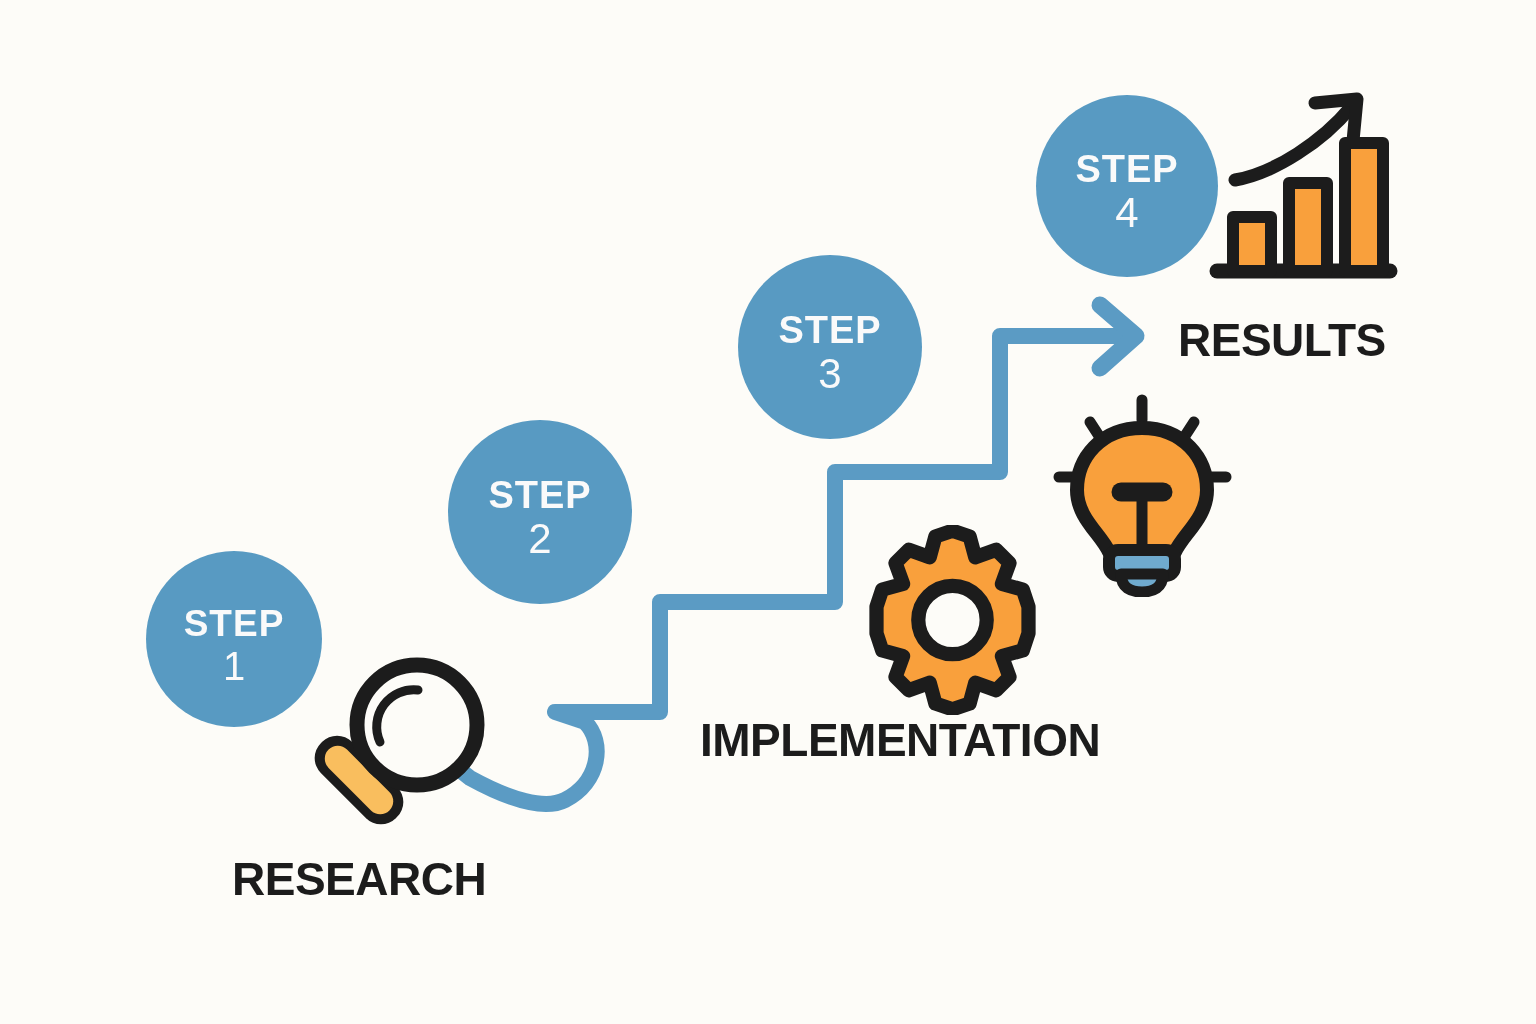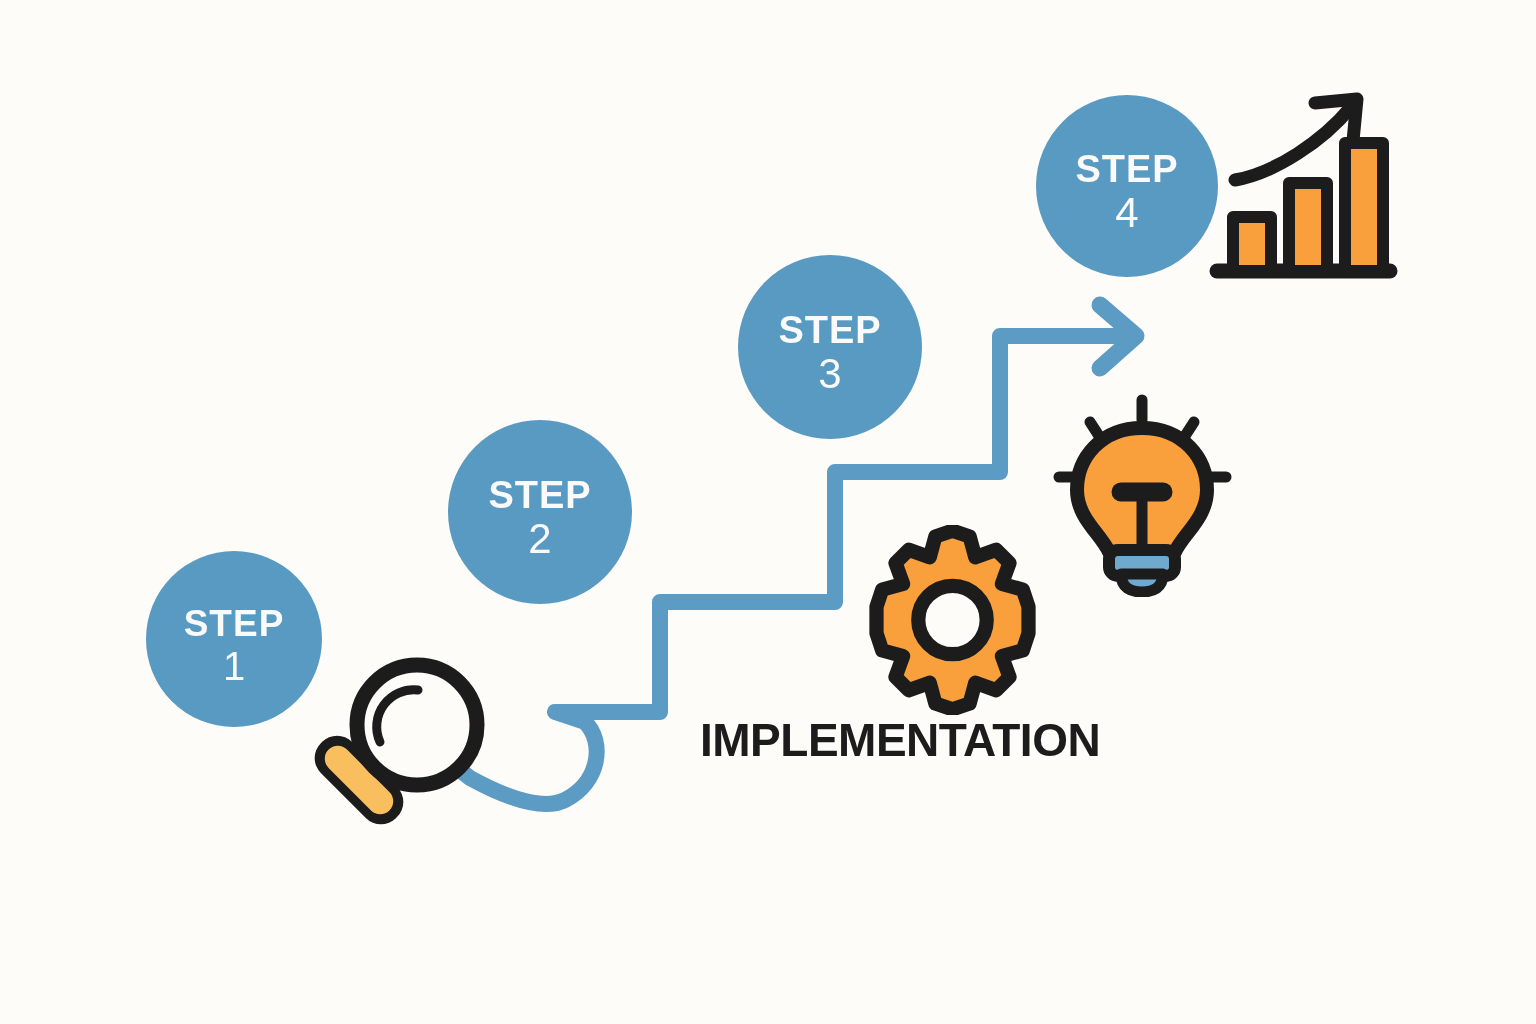--- a/index.html
+++ b/index.html
@@ -158,17 +158,19 @@
       <path d="M110 18 L152 14 L148 56" fill="none" stroke="#1C1C1C" stroke-width="13" stroke-linecap="round" stroke-linejoin="round"></path>
     </g>
 
     <line x1="12" y1="186" x2="185" y2="186" stroke="#1C1C1C" stroke-width="15" stroke-linecap="round"></line>
 
     <rect x="28" y="132" width="38" height="54" fill="#F9A03C" stroke="#1C1C1C" stroke-width="12" stroke-linejoin="round"></rect>
     <rect x="84" y="98" width="38" height="88" fill="#F9A03C" stroke="#1C1C1C" stroke-width="12" stroke-linejoin="round"></rect>
     <rect x="140" y="58" width="38" height="128" fill="#F9A03C" stroke="#1C1C1C" stroke-width="12" stroke-linejoin="round"></rect>
   </svg>
 
+  <div class="stage-label" style="left:232px; top:852px; font-size:46px;">RESEARCH</div>
 
   <div class="stage-label" style="left:700px; top:713px; font-size:46px;text-align:right;">IMPLEMENTATION</div>
 
+  <div class="stage-label" style="left:1178px; top:313px; font-size:46px;">RESULTS</div>
 
 </div>
 
 </body></html>

